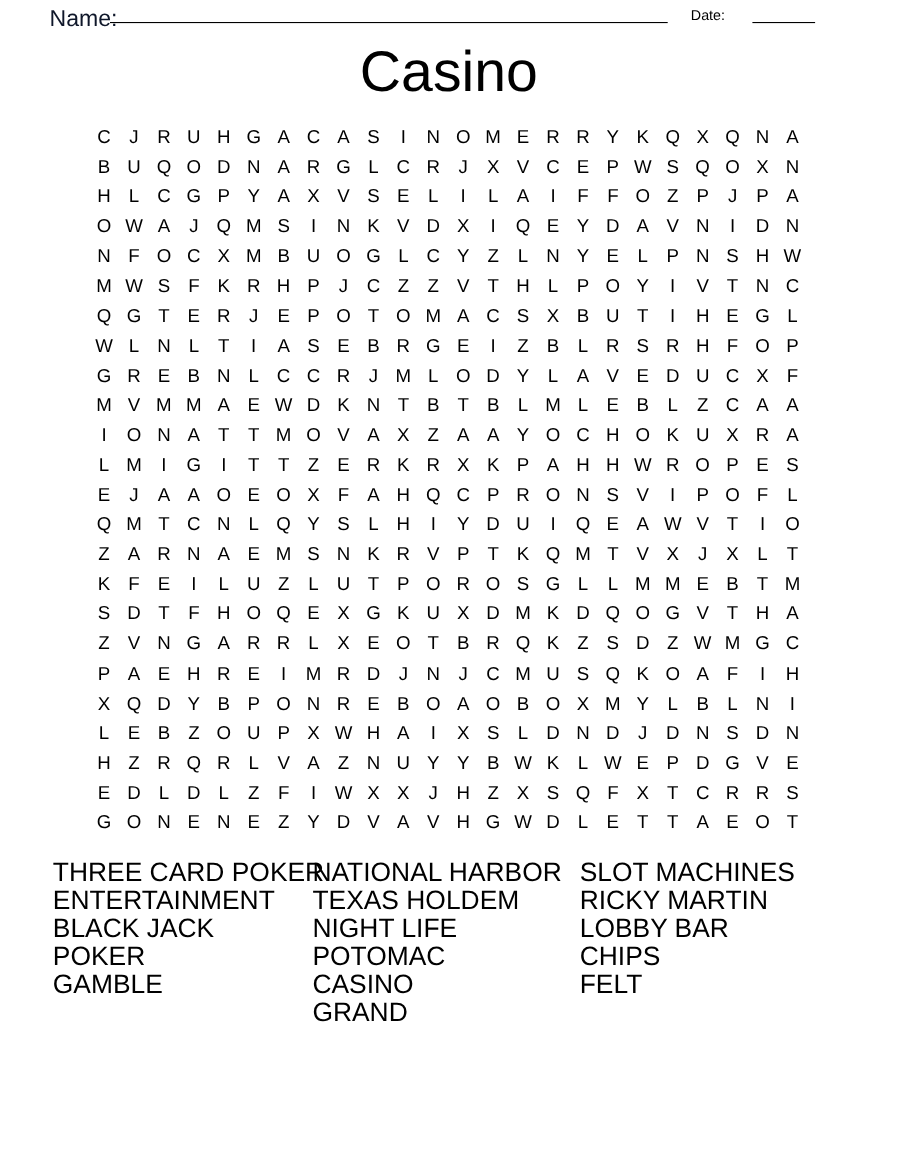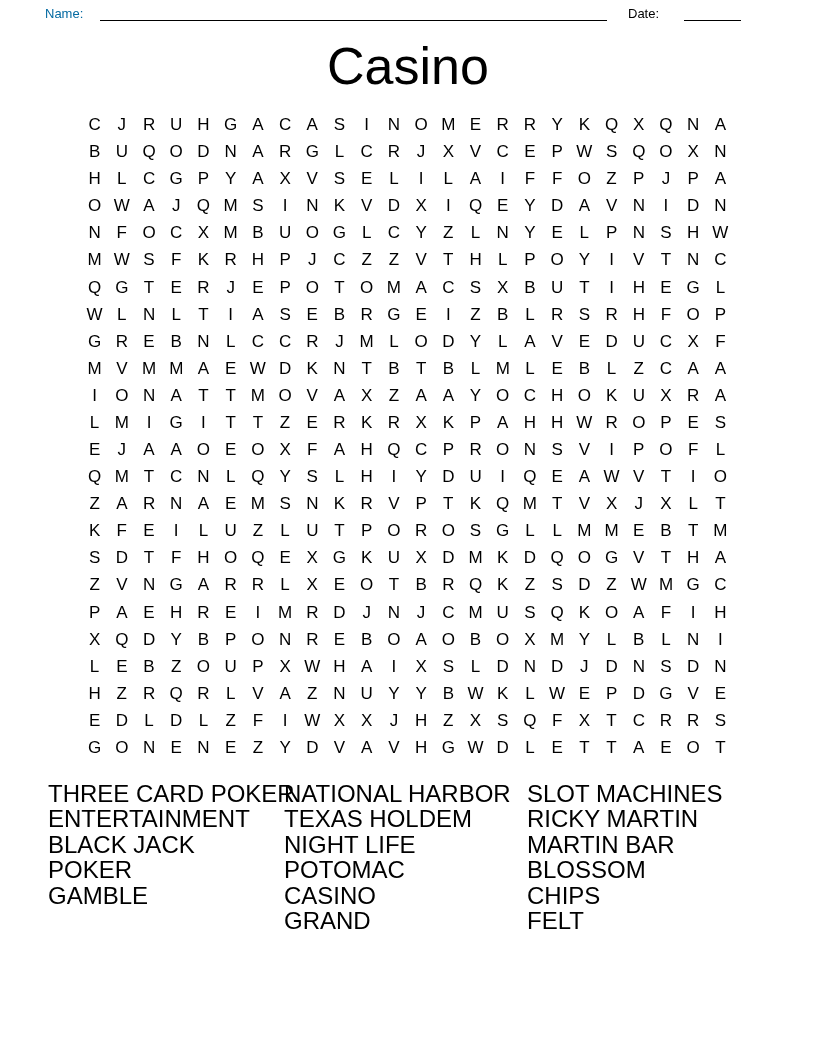--- a/index.html
+++ b/index.html
@@ -9,21 +9,21 @@
     position:relative;
     font-family:"Liberation Sans","DejaVu Sans",sans-serif;
     color:#000000;
     overflow:hidden;
   }
   .page { position:absolute; inset:0; background:#ffffff; }
 
   
   .name-label {
     position:absolute; left:45px; top:6px;
-    font-size:13px; color:#0369a1;
+    font-size:21px; color:#0f172a;
   }
   .name-line {
     position:absolute; left:100px; top:0px;
     width:507px; height:21px;
     border-bottom:1.6px solid #000;
   }
   .date-label {
     position:absolute; left:628px; top:6px;
     font-size:13px; color:#000;
   }
@@ -670,19 +670,18 @@
       <div class="word-item">NATIONAL HARBOR</div>
       <div class="word-item">TEXAS HOLDEM</div>
       <div class="word-item">NIGHT LIFE</div>
       <div class="word-item">POTOMAC</div>
       <div class="word-item">CASINO</div>
       <div class="word-item">GRAND</div>
     </div>
   <div class="word-col word-col-3">
       <div class="word-item">SLOT MACHINES</div>
       <div class="word-item">RICKY MARTIN</div>
-      <div class="word-item">MARTIN BAR</div>
-      <div class="word-item">BLOSSOM</div>
+      <div class="word-item">LOBBY BAR</div>
       <div class="word-item">CHIPS</div>
       <div class="word-item">FELT</div>
     </div>
 
 </div>
 
 </body></html>

